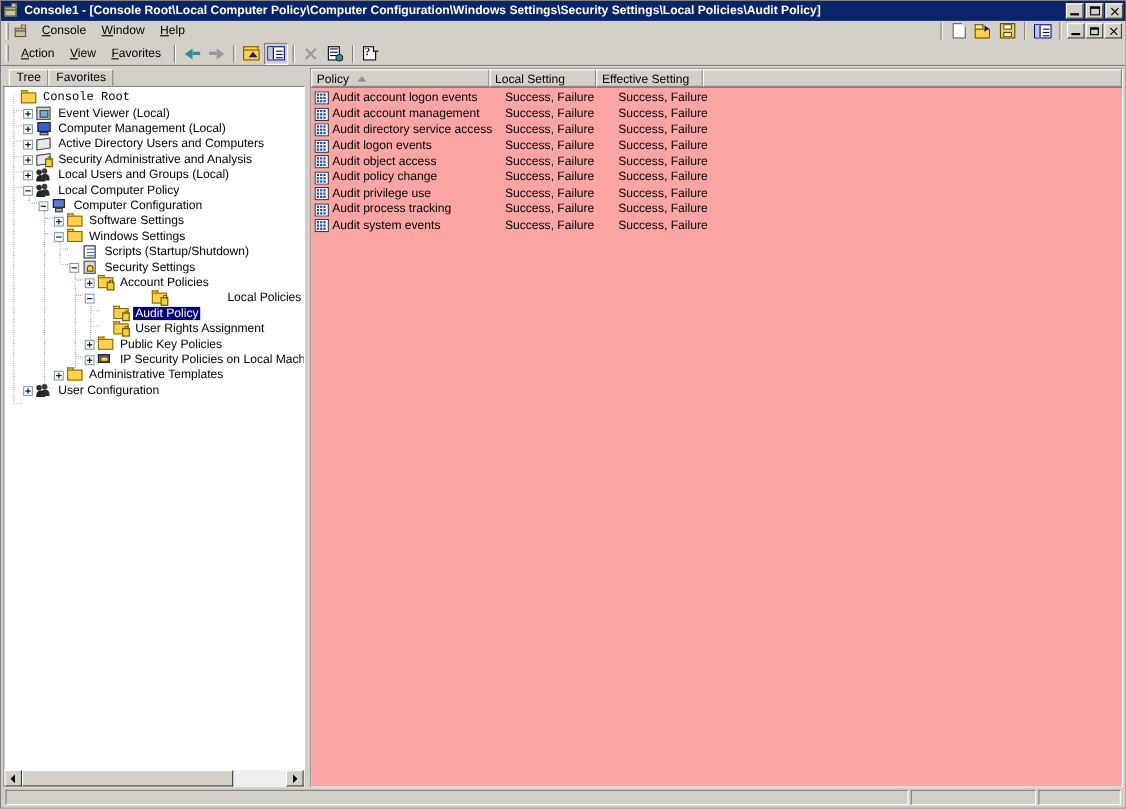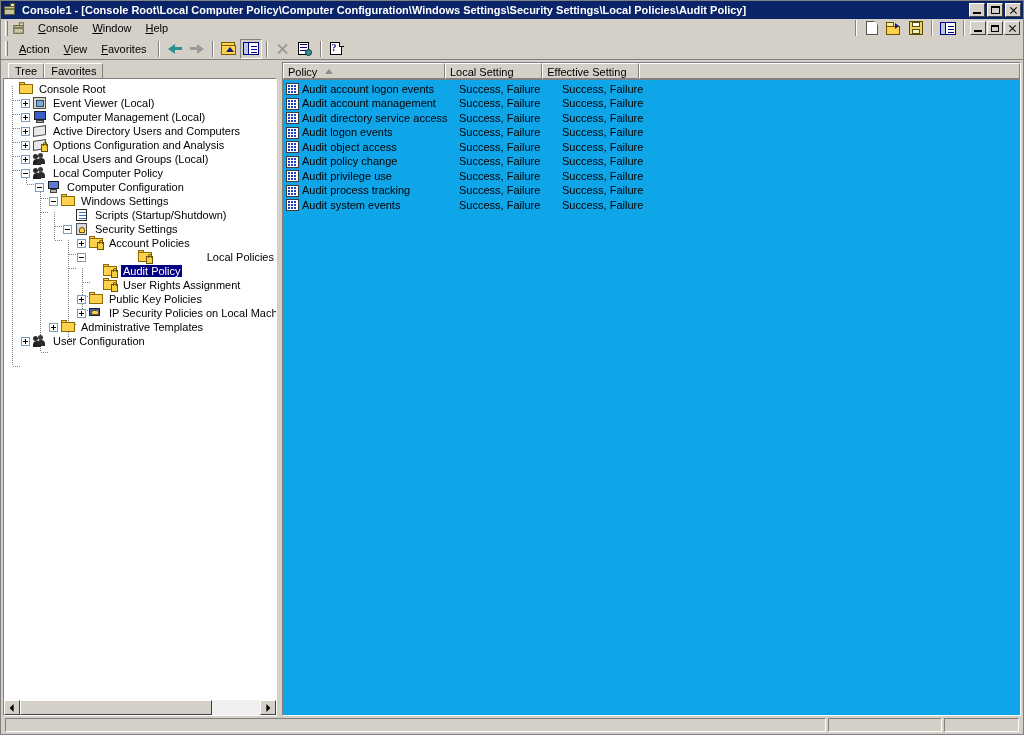--- a/index.html
+++ b/index.html
@@ -304,21 +304,21 @@
     border-right:1px solid #808080;border-bottom:1px solid #808080;
     box-sizing:border-box;padding:1px 4px 0 4px;
     display:flex;align-items:center;cursor:default;white-space:nowrap;
     line-height:14px;
   }
   .sortarrow{
     margin-left:8px;width:0;height:0;
     border-left:4px solid transparent;border-right:4px solid transparent;
     border-bottom:5px solid #808080;opacity:.85;
   }
-  .lv-body{flex:1 1 auto;background:#0ea5e9;overflow:hidden;padding-top:2px;min-height:0;}
+  .lv-body{flex:1 1 auto;background:#fca5a5;overflow:hidden;padding-top:2px;min-height:0;}
   .lv-row{height:14.5px;display:flex;align-items:center;white-space:nowrap;cursor:default;}
   .lv-cell{font-size:11px;color:#000;overflow:hidden;padding-left:4px;box-sizing:border-box;line-height:13px;}
   .policy-icon{
     width:13px;height:12px;margin-left:3px;margin-right:3px;flex:0 0 auto;position:relative;
     background:#ffffff;border:1px solid #3a3a3a;box-sizing:border-box;
   }
   .policy-icon .px{position:absolute;background:#2040c0;width:2px;height:2px;}
 
   
   .statusbar{
@@ -524,21 +524,21 @@
               <div class="hline" style="left: 79px; top: 231px; width: 7px;"></div>
               <div class="vline" style="left: 78px; top: 217px; height: 14px;"></div>
               <div class="hline" style="left: 65px; top: 245px; width: 7px;"></div>
               <div class="vline" style="left: 64px; top: 189px; height: 56px;"></div>
               <div class="hline" style="left: 65px; top: 259px; width: 7px;"></div>
               <div class="vline" style="left: 64px; top: 245px; height: 14px;"></div>
               <div class="hline" style="left: 37px; top: 273px; width: 7px;"></div>
               <div class="vline" style="left: 36px; top: 133px; height: 140px;"></div>
               <div class="hline" style="left: 9px; top: 287px; width: 7px;"></div>
               <div class="vline" style="left: 8px; top: 91px; height: 196px;"></div>
-              <div class="tnode" style="padding-left: 0px;">
+              <div class="tnode" style="padding-left: 0px; font-family: Liberation Mono, monospace;">
                 <div class="exp none"></div>
                 <div class="ticon">
                   <div class="ic-folder-tab"></div>
                   <div class="ic-folder"></div>
                 </div>
                 <span class="tlabel">Console Root</span>
               </div>
               <div class="tnode" style="padding-left: 14px;">
                 <div class="exp plus"></div>
                 <div class="ticon">
@@ -564,21 +564,21 @@
                 </div>
                 <span class="tlabel">Active Directory Users and Computers</span>
               </div>
               <div class="tnode" style="padding-left: 14px;">
                 <div class="exp plus"></div>
                 <div class="ticon">
                   <div class="ic-book2"></div>
                   <div class="ic-book"></div>
                   <div class="ic-lock"></div>
                 </div>
-                <span class="tlabel">Options Configuration and Analysis</span>
+                <span class="tlabel">Security Administrative and Analysis</span>
               </div>
               <div class="tnode" style="padding-left: 14px;">
                 <div class="exp plus"></div>
                 <div class="ticon">
                   <div class="ic-people">
                     <span class="h" style="left:0;top:1px"></span>
                     <span class="b" style="left:0;top:6px"></span>
                     <span class="h" style="left:5px;top:0px;background:#3a3a3a"></span>
                     <span class="b" style="left:4px;top:5px;background:#2b2b2b"></span>
                   </div>
@@ -599,20 +599,28 @@
               </div>
               <div class="tnode" style="padding-left: 28px;">
                 <div class="exp minus"></div>
                 <div class="ticon">
                   <div class="ic-pc">
                     <div class="scr"></div>
                     <div class="st"></div>
                   </div>
                 </div>
                 <span class="tlabel">Computer Configuration</span>
+              </div>
+              <div class="tnode" style="padding-left: 42px;">
+                <div class="exp plus"></div>
+                <div class="ticon">
+                  <div class="ic-folder-tab"></div>
+                  <div class="ic-folder"></div>
+                </div>
+                <span class="tlabel">Software Settings</span>
               </div>
               <div class="tnode" style="padding-left: 42px;">
                 <div class="exp minus"></div>
                 <div class="ticon">
                   <div class="ic-folder-tab"></div>
                   <div class="ic-folder"></div>
                 </div>
                 <span class="tlabel">Windows Settings</span>
               </div>
               <div class="tnode" style="padding-left: 56px;">

